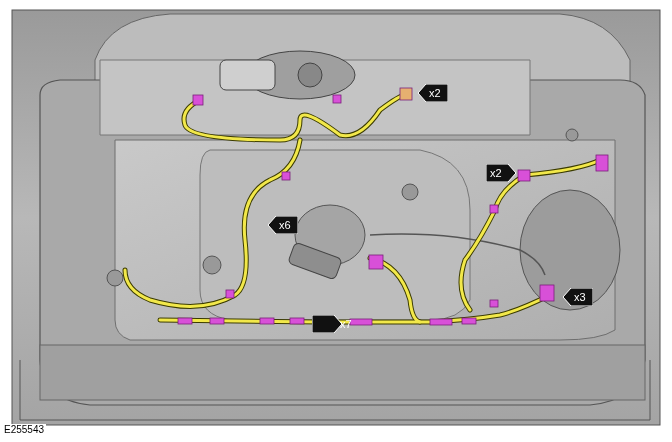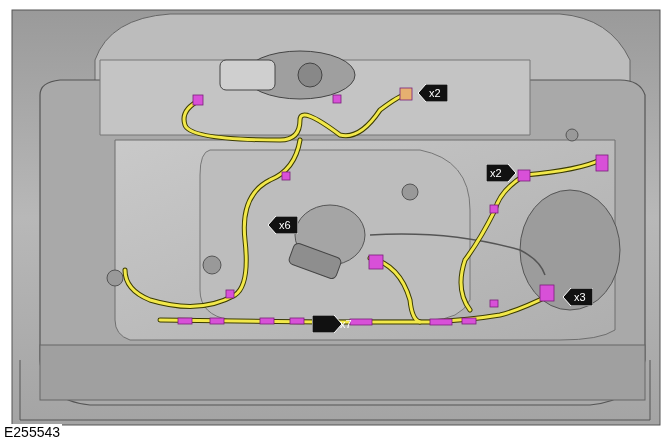--- a/index.html
+++ b/index.html
@@ -1,21 +1,21 @@
 <!DOCTYPE html>
 <html><head>
 <meta charset="utf-8">
 <style>
   html, body { margin:0; padding:0; background:#ffffff; }
   body { width:672px; height:442px; position:relative; overflow:hidden; font-family:"Liberation Sans", sans-serif; }
   #stage { position:absolute; left:0; top:0; width:672px; height:442px; }
   .callout { position:absolute; height:18px; }
   .callout svg { display:block; }
   .callout-label { position:absolute; top:0; height:18px; line-height:18px; color:#fff; font-size:11px; font-family:"Liberation Sans", sans-serif; }
-  #figure-id { position:absolute; left:2px; top:424px; font-size:14px; color:#000; background:#fff; padding:0 2px; font-family:"Liberation Sans", sans-serif; }
+  #figure-id { position:absolute; left:2px; top:424px; font-size:10px; color:#000; background:#fff; padding:0 2px; font-family:"Liberation Sans", sans-serif; }
 </style>
 </head>
 <body>
 
 <div id="stage">
   <svg width="672" height="442" viewBox="0 0 672 442">
     <defs>
       <linearGradient id="gOuter" x1="0" y1="0" x2="0" y2="1">
         <stop offset="0" stop-color="#9a9a9a"></stop>
         <stop offset="0.5" stop-color="#b8b8b8"></stop>

